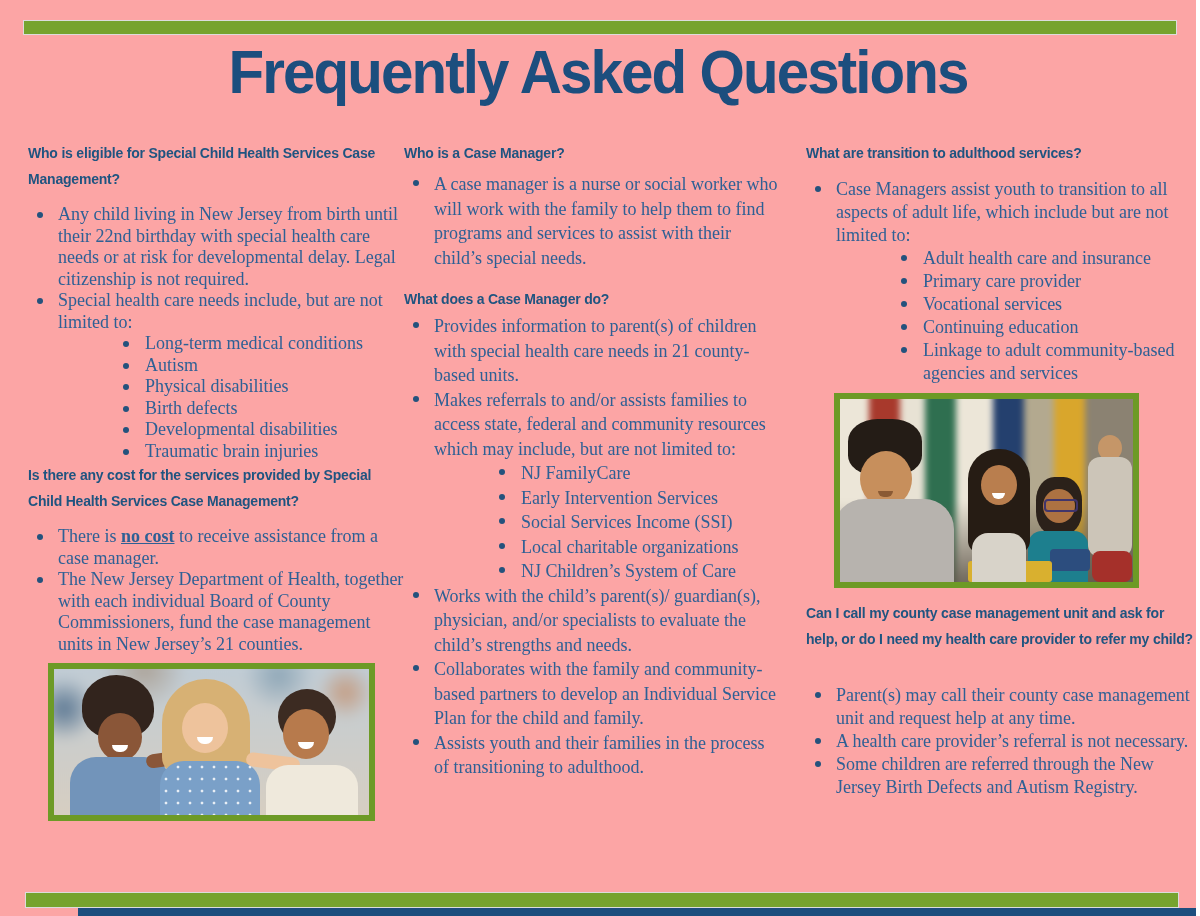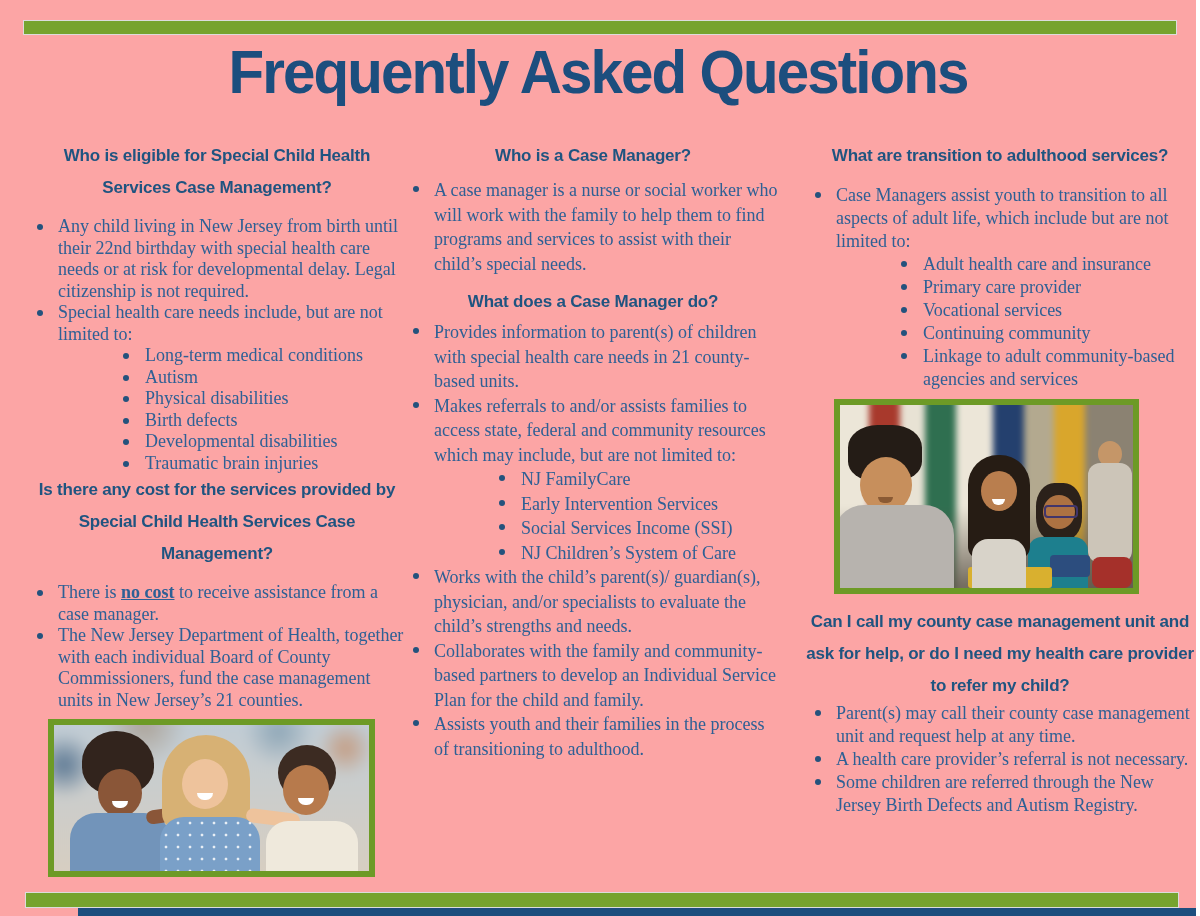--- a/index.html
+++ b/index.html
@@ -10,26 +10,26 @@
            background:#76a32e;border:1px solid #dcdcdc;}
   
   .title{position:absolute;left:0;right:0;top:36px;margin:0;text-align:center;
          font-family:"Liberation Sans", sans-serif;font-weight:bold;font-size:62px;
          color:#1c4e7e;letter-spacing:-2px;transform:scaleX(0.94);transform-origin:center;}
   
   .col{position:absolute;top:140px;color:#2e6095;font-size:18px;}
   .col1{left:28px;width:378px;line-height:21.5px;}
   .col2{left:404px;width:378px;line-height:24.5px;}
   .col3{left:806px;width:388px;line-height:23px;}
-  .col h2{font-family:"Liberation Sans", sans-serif;font-weight:bold;font-size:17px;
-          line-height:32px;color:#1f5480;margin:0 0 12px 0;letter-spacing:-0.2px;text-align:center;}
+  .col h2{font-family:"Liberation Sans", sans-serif;font-weight:bold;font-size:14px;
+          line-height:26px;color:#1f5480;margin:0 0 12px 0;letter-spacing:-0.2px;}
   .col h2.later{}
   .col2 h2{margin-bottom:6px;}
-  .col2 h2.later{margin-top:10px;margin-bottom:2px;}
-  .col3 h2.q6{margin-top:12px;margin-bottom:0;}
+  .col2 h2.later{margin-top:16px;margin-bottom:2px;}
+  .col3 h2.q6{margin-top:12px;margin-bottom:32px;}
   ul{list-style:none;margin:0;padding:0;}
   .bl > li{position:relative;padding-left:30px;}
   .bl > li::before{content:'';position:absolute;left:9px;top:8px;width:6px;height:6px;
                    border-radius:50%;background:#24527d;}
   .sl{margin-left:55px;}
   .sl > li{position:relative;padding-left:32px;}
   .sl > li::before{content:'';position:absolute;left:10px;top:8px;width:6px;height:6px;
                    border-radius:50%;background:#24527d;}
   .em{font-weight:bold;text-decoration:underline;margin-top:36px;}
   
@@ -142,38 +142,39 @@
       <li><span>A case manager is a nurse or social worker who will work with the family to help them to find programs and services to assist with their child’s special needs.</span></li>
     </ul>
     <h2 class="later">What does a Case Manager do?</h2>
     <ul class="bl">
       <li><span>Provides information to parent(s) of children with special health care needs in 21 county-based units.</span></li>
       <li><span>Makes referrals to and/or assists families to access state, federal and community resources which may include, but are not limited to:</span>
         <ul class="sl">
           <li><span>NJ FamilyCare</span></li>
           <li><span>Early Intervention Services</span></li>
           <li><span>Social Services Income (SSI)</span></li>
+          <li><span>Local charitable organizations</span></li>
           <li><span>NJ Children’s System of Care</span></li>
         </ul>
       </li>
       <li><span>Works with the child’s parent(s)/ guardian(s), physician, and/or specialists to evaluate the child’s strengths and needs.</span></li>
       <li><span>Collaborates with the family and community-based partners to develop an Individual Service Plan for the child and family.</span></li>
       <li><span>Assists youth and their families in the process of  transitioning to adulthood.</span></li>
     </ul>
   </div>
 
   <div class="col col3">
     <h2>What are transition to adulthood services?</h2>
     <ul class="bl">
       <li><span>Case Managers assist youth to transition to all aspects of adult life, which include but are not limited to:</span>
         <ul class="sl">
           <li><span>Adult health care and insurance</span></li>
           <li><span>Primary care provider</span></li>
           <li><span>Vocational services</span></li>
-          <li><span>Continuing community</span></li>
+          <li><span>Continuing education</span></li>
           <li><span>Linkage to adult community-based agencies and services</span></li>
         </ul>
       </li>
     </ul>
     <div class="photo photo2">
       <div class="p2-bg"></div>
       <div class="s4-head"></div>
       <div class="s4-body"></div>
       <div class="s3-hair"></div>
       <div class="s3-face"></div>

